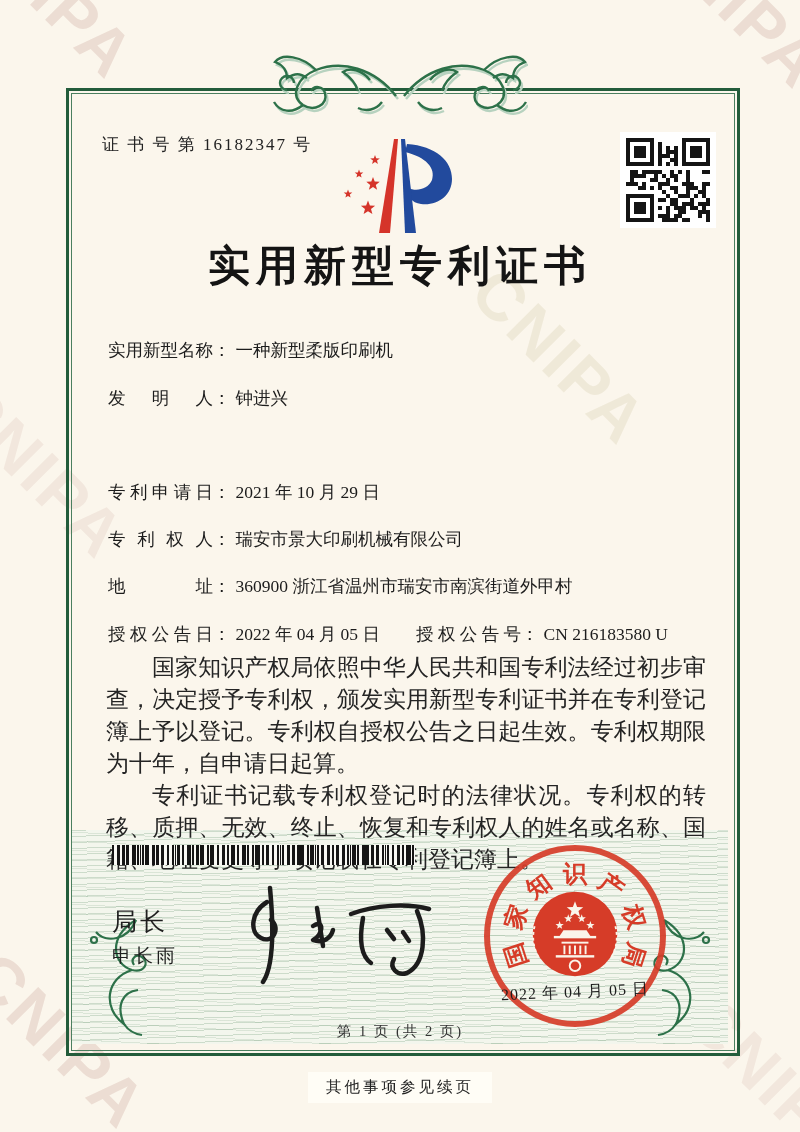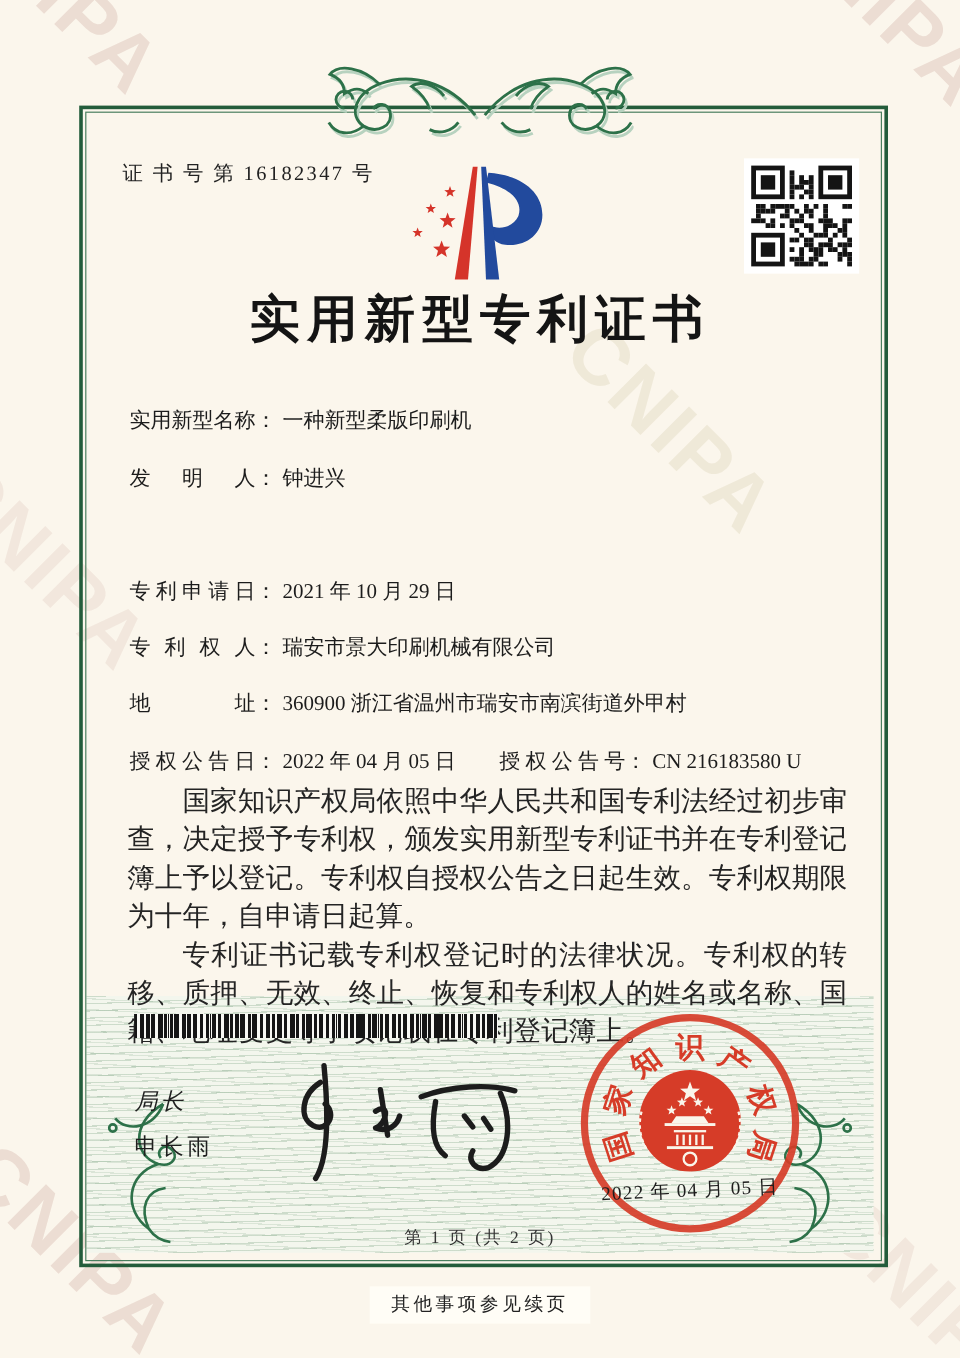--- a/index.html
+++ b/index.html
@@ -49,21 +49,21 @@
   .paras{position:absolute;left:106px;top:652px;width:600px;z-index:2;
          font-size:23px;line-height:32px;text-align:justify;color:#242424;}
   .paras p{margin:0;text-indent:2em;}
   
   .barcode{position:absolute;left:112px;top:845px;width:303px;height:20px;z-index:2;background-color:#f8f8f4;
       background-image:
         repeating-linear-gradient(90deg,#151515 0 2px,rgba(0,0,0,0) 2px 5px),
         repeating-linear-gradient(90deg,#151515 0 1px,rgba(0,0,0,0) 1px 7px),
         repeating-linear-gradient(90deg,#151515 0 2px,rgba(0,0,0,0) 2px 11px);}
   .director-title{position:absolute;left:112px;top:905px;z-index:2;
-      font-family:"Liberation Sans","DejaVu Sans",sans-serif;font-size:19px;letter-spacing:3px;color:#1f1f1f;font-style:italic;}
+      font-family:"Liberation Sans","DejaVu Sans",sans-serif;font-size:25px;letter-spacing:3px;color:#1f1f1f;}
   .director-name{position:absolute;left:112px;top:943px;z-index:2;
       font-family:"Liberation Sans","DejaVu Sans",sans-serif;font-size:19px;letter-spacing:3px;color:#1f1f1f;}
   .signature{position:absolute;left:225px;top:880px;width:215px;height:105px;z-index:3;}
   .signature path{stroke:#1c1c1c;stroke-width:4.5;fill:none;stroke-linecap:round;stroke-linejoin:round;}
   
   .seal{position:absolute;left:483px;top:844px;width:184px;height:184px;z-index:3;}
   .seal-ring{position:absolute;inset:1px;border:6px solid rgba(214,60,40,.92);border-radius:50%;}
   .seal-char{position:absolute;left:50%;top:50%;font-size:24px;font-weight:700;color:#d63c28;line-height:1;}
   .seal-emblem{position:absolute;left:50%;top:50%;transform:translate(-50%,-52%);}
   .seal-date{position:absolute;left:0;right:0;top:138px;text-align:center;z-index:4;

